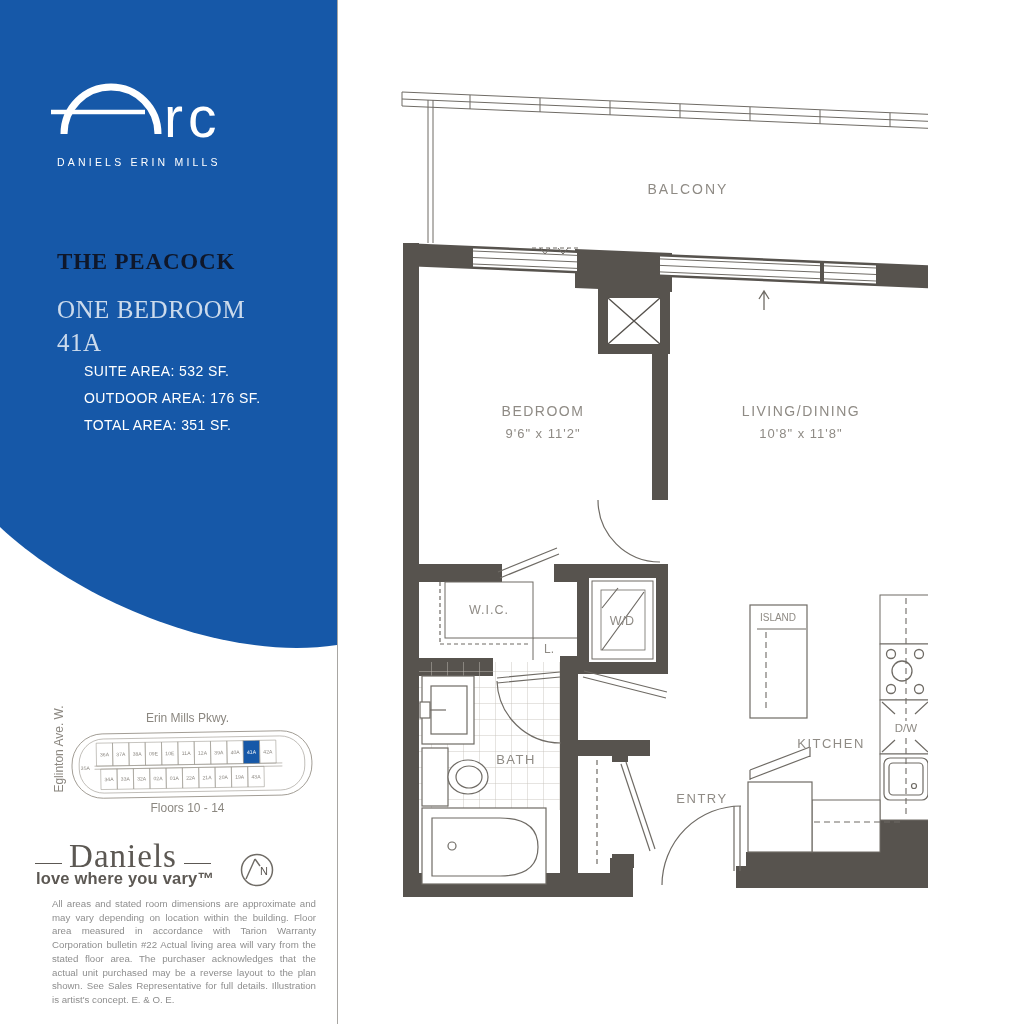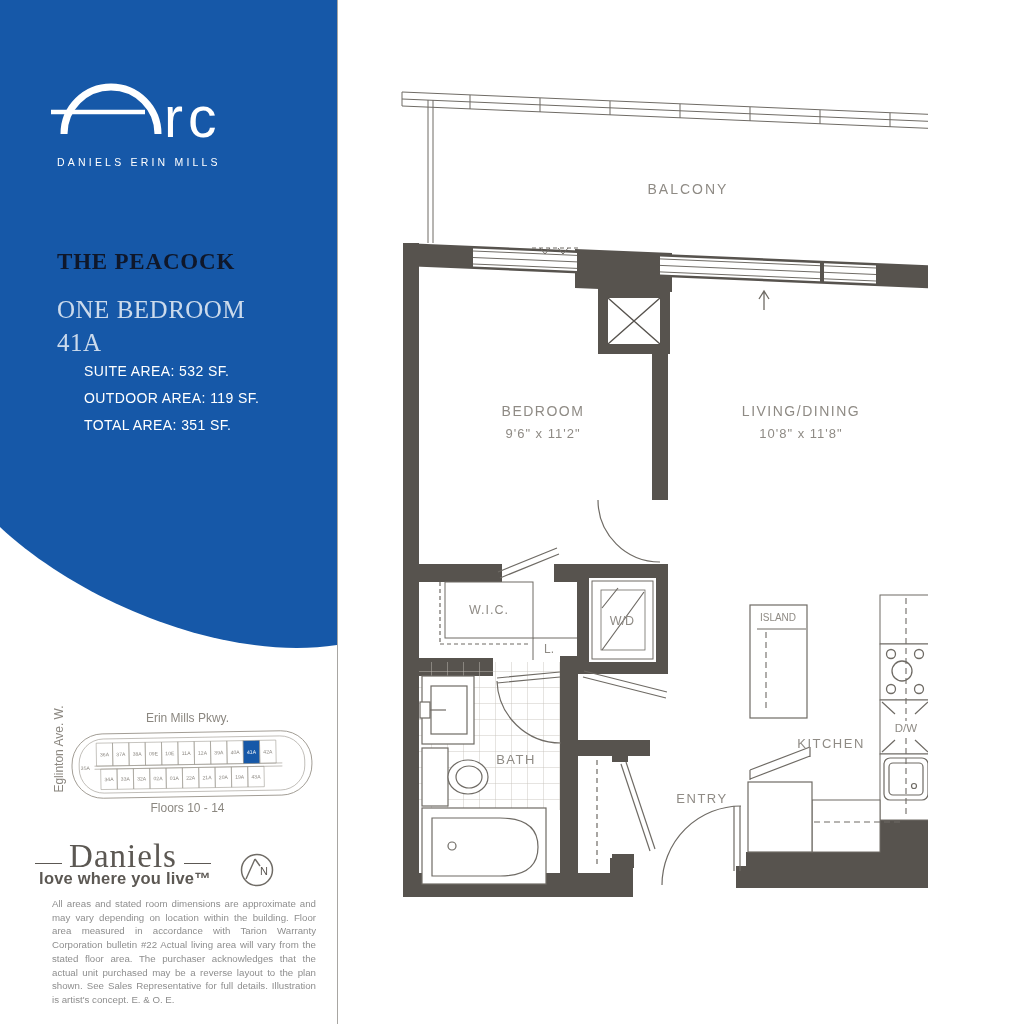--- a/index.html
+++ b/index.html
@@ -43,21 +43,21 @@
   </svg>
   <div class="abs panel-tagline">DANIELS ERIN MILLS</div>
 
   <div class="abs suite-name">THE PEACOCK</div>
   <div class="abs suite-type">
     <div>ONE BEDROOM</div>
     <div>41A</div>
   </div>
   <div class="abs area-lines">
     <div>SUITE AREA: 532 SF.</div>
-    <div>OUTDOOR AREA: 119 SF.</div>
+    <div>OUTDOOR AREA: 176 SF.</div>
     <div>TOTAL AREA: 351 SF.</div>
   </div>
 
   <div class="abs kp-street-top">Erin Mills Pkwy.</div>
   <svg class="abs" style="left:70px;top:728px;" width="245" height="74" viewBox="0 0 240 72">
     <g transform="rotate(-1 120 36)">
       <rect x="2" y="4" width="235" height="63" rx="30" fill="none" stroke="#9a958d" stroke-width="0.9"></rect>
       <rect x="9" y="9" width="221" height="53" rx="24" fill="none" stroke="#9a958d" stroke-width="0.6"></rect>
       <line x1="24" y1="35.5" x2="208" y2="35.5" stroke="#9a958d" stroke-width="0.6"></line>
       <line x1="24" y1="38.5" x2="208" y2="38.5" stroke="#9a958d" stroke-width="0.6"></line>
@@ -109,21 +109,21 @@
     </g>
   </svg>
   <div class="abs kp-floors">Floors 10 - 14</div>
   <div class="abs kp-street-left">Eglinton Ave. W.</div>
 
   <div class="abs daniels-row">
     <span class="dline"></span>
     <span class="daniels-name">Daniels</span>
     <span class="dline"></span>
   </div>
-  <div class="abs daniels-tag">love where you live™</div>
+  <div class="abs daniels-tag">love where you vary™</div>
   <svg class="abs" style="left:238px;top:851px;" width="38" height="38" viewBox="0 0 38 38">
     <circle cx="19" cy="19" r="15.5" fill="none" stroke="#6f6b65" stroke-width="1.5"></circle>
     <path d="M8,28 L17,8 M17,8 L22,15" stroke="#6f6b65" stroke-width="1.4" fill="none"></path>
     <text x="22" y="24" font-size="11" fill="#5c5853" font-family="Liberation Sans, sans-serif">N</text>
   </svg>
 
   <div class="abs disclaimer">All areas and stated room dimensions are approximate and may vary depending on location within the building. Floor area measured in accordance with Tarion Warranty Corporation bulletin #22 Actual living area will vary from the stated floor area. The purchaser acknowledges that the actual unit purchased may be a reverse layout to the plan shown. See Sales Representative for full details. Illustration is artist's concept. E. &amp; O. E.</div>
 
   <svg class="abs" style="left:0;top:0;" width="1024" height="1024" viewBox="0 0 1024 1024">
     <defs>

